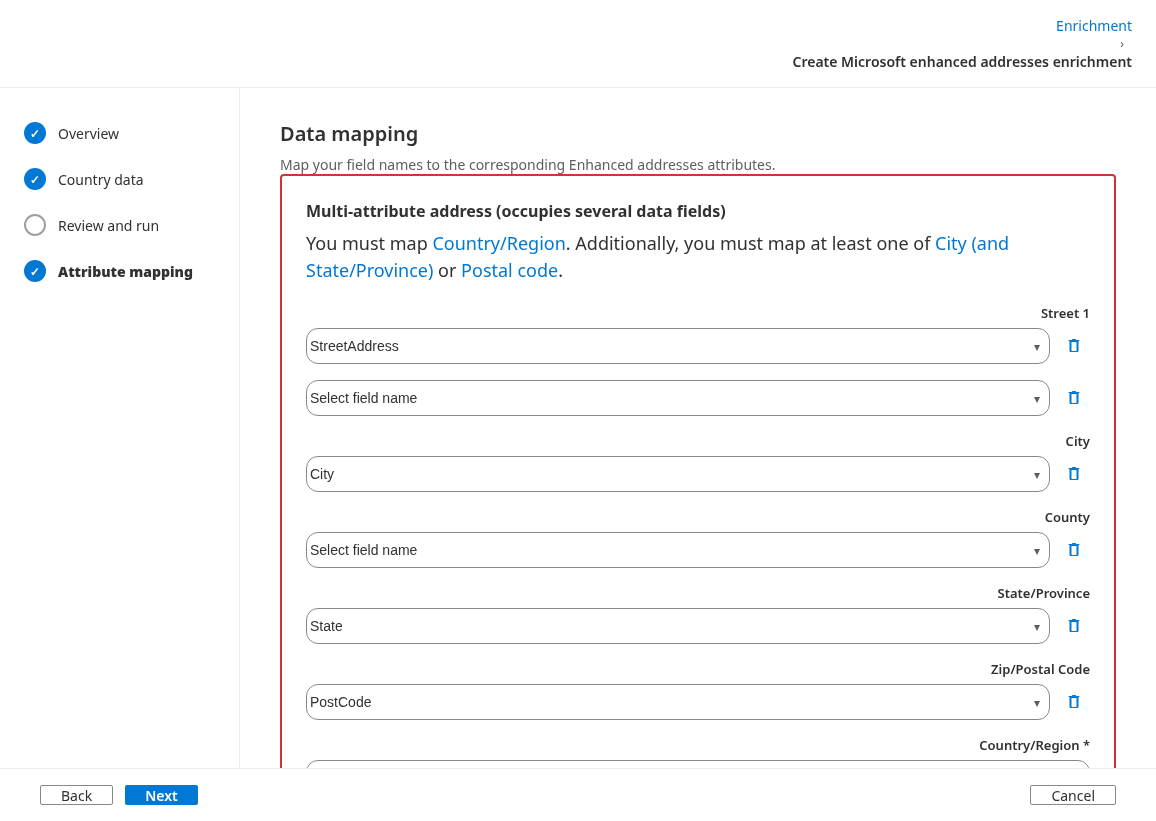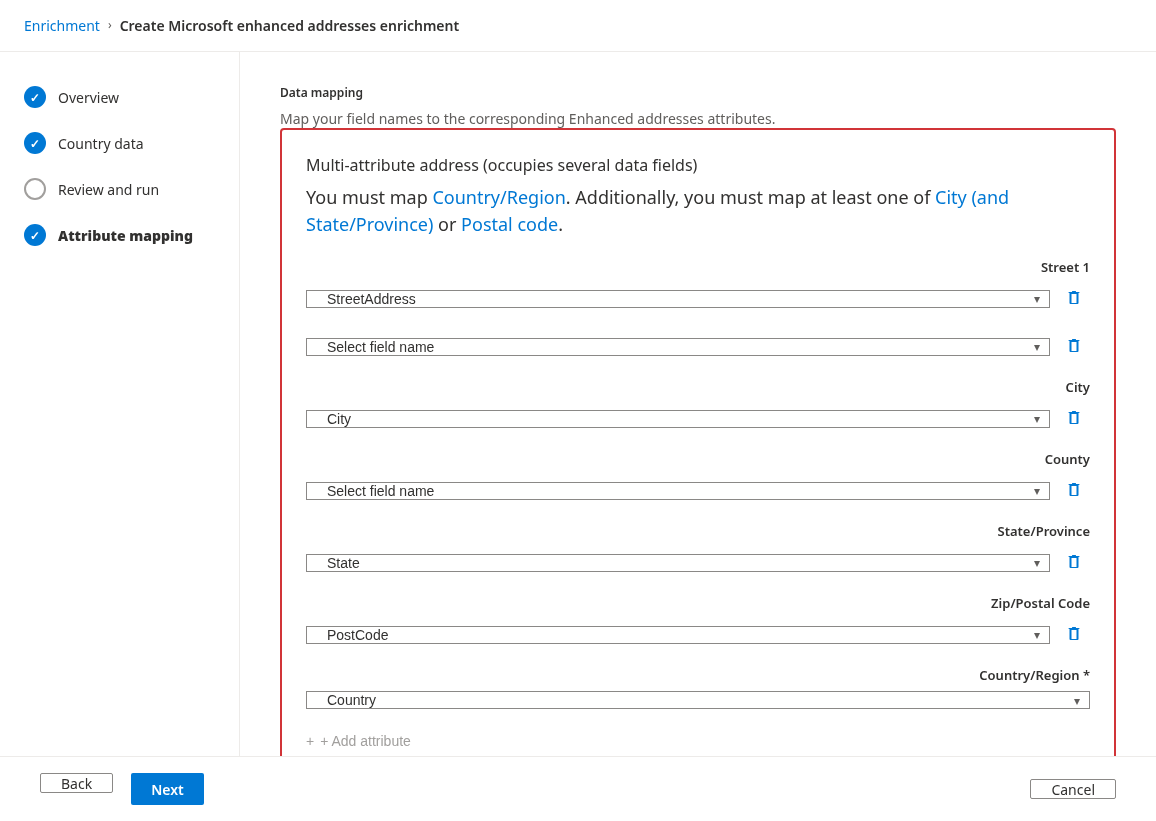--- a/index.html
+++ b/index.html
@@ -8,24 +8,25 @@
       font-size: 14px;
       background: #fff;
       color: #323130;
       width: 1156px;
       min-height: 821px;
     }
 
     
     .breadcrumb {
       display: flex;
-      align-items: flex-start;
+      align-items: flex-end;
       padding: 16px 24px;
       border-bottom: 1px solid #edebe9;
       font-size: 14px;
+      flex-direction: column;
     }
     .breadcrumb-link {
       color: #0078d4;
       cursor: pointer;
       text-decoration: none;
     }
     .breadcrumb-sep {
       margin: 0 8px;
       color: #605e5c;
       font-size: 12px;
@@ -89,41 +90,41 @@
 
     
     .content {
       flex: 1;
       padding: 32px 40px;
       display: flex;
       flex-direction: column;
     }
 
     .section-title {
-      font-size: 12px;
+      font-size: 20px;
       font-weight: 600;
       color: #323130;
       margin-bottom: 8px;
     }
     .section-subtitle {
       font-size: 14px;
       color: #605e5c;
     }
 
     
     .card {
       border: 2px solid #d13438;
       border-radius: 4px;
       padding: 24px;
       margin-bottom: 32px;
     }
 
     .card-title {
       font-size: 16px;
-      font-weight: 400;
+      font-weight: 700;
       color: #323130;
       margin-bottom: 8px;
     }
     .card-description {
       font-size: 18px;
       color: #323130;
       margin-bottom: 20px;
       line-height: 1.5;
     }
     .card-description .link {
@@ -146,24 +147,24 @@
       display: flex;
       align-items: center;
       gap: 8px;
     }
     .field-select-wrapper {
       flex: 1;
       position: relative;
     }
     .field-select {
       width: 100%;
-      height: 18px;
-      padding: 0 36px 0 20px;
+      height: 36px;
+      padding: 0 36px 0 3px;
       border: 1px solid #8a8886;
-      border-radius: 0;
+      border-radius: 12px;
       background: #fff;
       font-size: 14px;
       color: #323130;
       appearance: none;
       cursor: pointer;
       outline: none;
     }
     .select-chevron {
       position: absolute;
       right: 10px;
@@ -223,31 +224,30 @@
       padding: 0 20px;
       border: 1px solid #8a8886;
       background: #fff;
       color: #323130;
       font-size: 14px;
       border-radius: 2px;
       cursor: pointer;
       font-family: inherit;
     }
     .btn-primary {
-      height: 32px;
+      height: 20px;
       padding: 0 20px;
       border: none;
       background: #0078d4;
       color: #fff;
       font-size: 14px;
       border-radius: 2px;
       cursor: pointer;
       font-family: inherit;
       font-weight: 600;
-      margin-left: 6px;
     }
   </style>
 </head>
 <body>
 
 <div class="breadcrumb">
   <a class="breadcrumb-link">Enrichment</a>
   <span class="breadcrumb-sep">›</span>
   <span class="breadcrumb-current">Create Microsoft enhanced addresses enrichment</span>
 </div>

